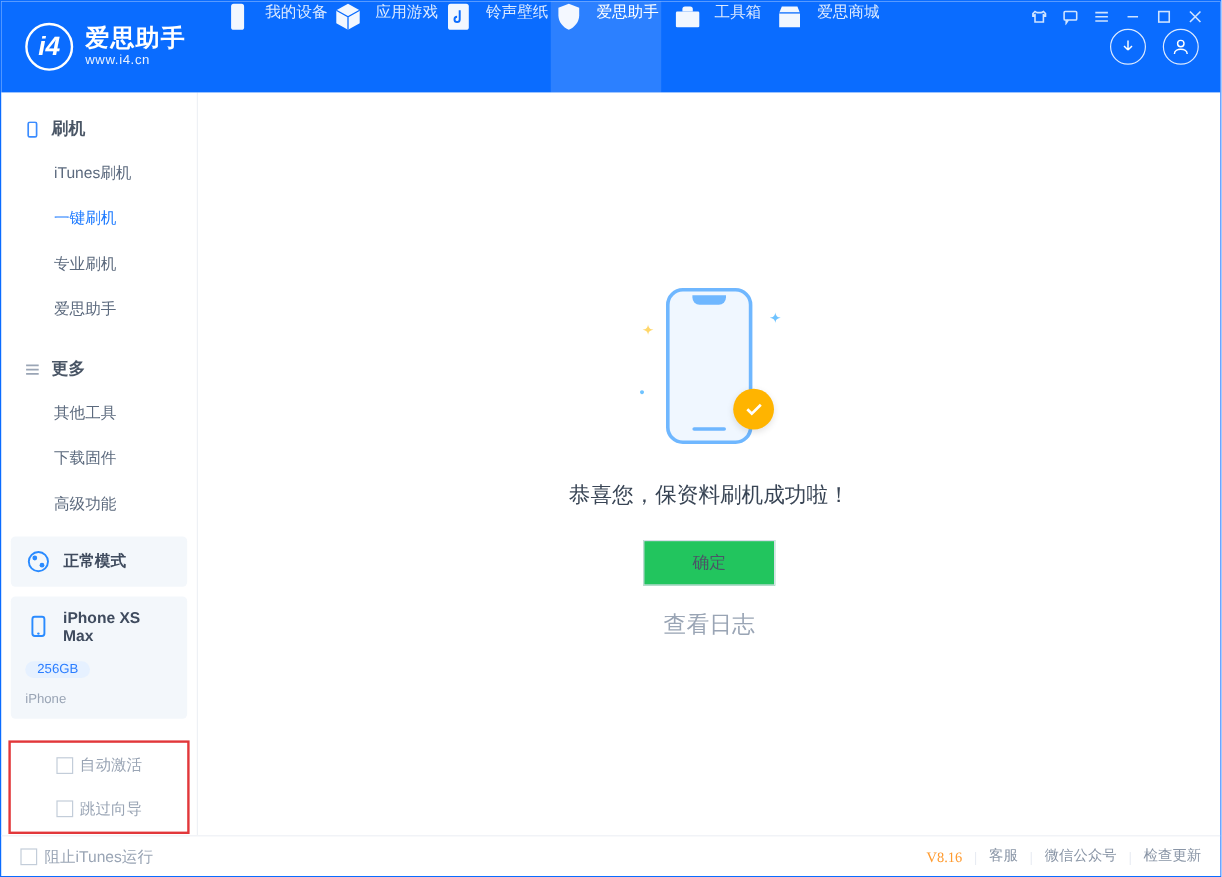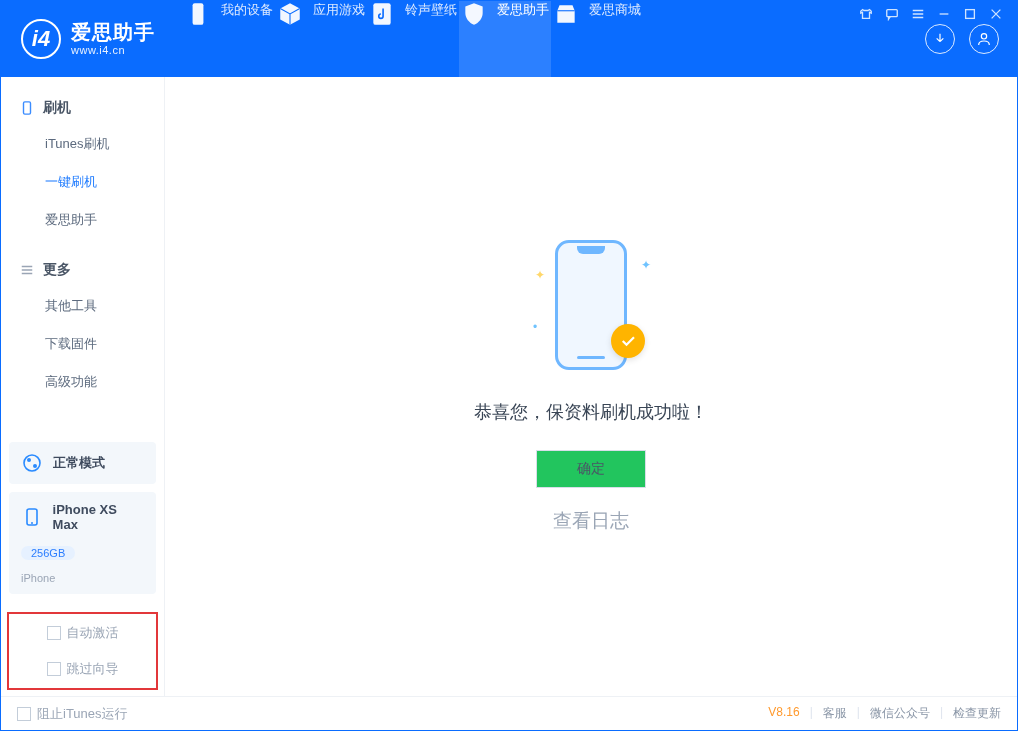--- a/index.html
+++ b/index.html
@@ -68,21 +68,21 @@
 .spark.s2{left:2px;bottom:46px;color:#6fc3ff;}
 .spark.s3{right:0;top:18px;color:#6fc3ff;}
 
 .msg{font-size:18px;color:#394555;margin-bottom:26px;}
 .okbtn{border:1px solid #d8dee8;background:#22c55e;padding:9px 40px;font-size:14px;color:#4a5666;cursor:pointer;margin-bottom:20px;}
 .loglink{font-size:19px;color:#9aa5b5;cursor:pointer;}
 
 
 .footer{height:34px;border-top:1px solid #eef1f5;display:flex;align-items:center;padding:0 16px;font-size:12px;color:#9aa5b5;}
 .footer .cbx{color:#9aa5b5;}
-.footer-right{margin-left:auto;display:flex;align-items:flex-start;gap:10px;}
+.footer-right{margin-left:auto;display:flex;align-items:flex-end;gap:10px;font-family:Liberation Serif, serif;}
 .footer-right .ver{color:#ff9a2e;}
 .fdiv{color:#dfe5ee;}
 .flink{color:#8995a6;cursor:pointer;}
 </style>
 </head>
 <body>
 
 <div class="window">
 
   <div class="win-controls">
@@ -157,20 +157,29 @@
           </div>
         <span class="lbl">铃声壁纸</span>
       </div>
       <div class="navtab active">
         <div class="nav-ic">
             <svg viewBox="0 0 24 24">
               <path d="M12 2l8 3v6c0 5-3.5 9-8 11-4.5-2-8-6-8-11V5z"></path>
             </svg>
           </div>
         <span class="lbl">爱思助手</span>
+      </div>
+      <div class="navtab">
+        <div class="nav-ic">
+            <svg viewBox="0 0 24 24">
+              <rect x="3" y="8" width="18" height="12" rx="1"></rect>
+              <path d="M8 8V6a2 2 0 012-2h4a2 2 0 012 2v2"></path>
+            </svg>
+          </div>
+        <span class="lbl">工具箱</span>
       </div>
       <div class="navtab">
         <div class="nav-ic">
             <svg viewBox="0 0 24 24">
               <path d="M4 9l2-5h12l2 5v11H4z"></path>
               <path d="M4 9h16" stroke="#0a6cff"></path>
             </svg>
           </div>
         <span class="lbl">爱思商城</span>
       </div>
@@ -197,20 +206,21 @@
         <div class="sb-head">
           <span class="hic">
               <svg viewBox="0 0 16 16">
                 <rect x="4" y="1" width="8" height="14" rx="1.5"></rect>
               </svg>
             </span>
           <span>刷机</span>
         </div>
         <div class="sb-item">iTunes刷机</div>
         <div class="sb-item active">一键刷机</div>
+        <div class="sb-item">专业刷机</div>
         <div class="sb-item">爱思助手</div>
       </div>
 
       <div class="sb-section sb-more">
         <div class="sb-head">
           <span class="hic">
               <svg viewBox="0 0 16 16">
                 <path d="M2 4h12M2 8h12M2 12h12"></path>
               </svg>
             </span>

